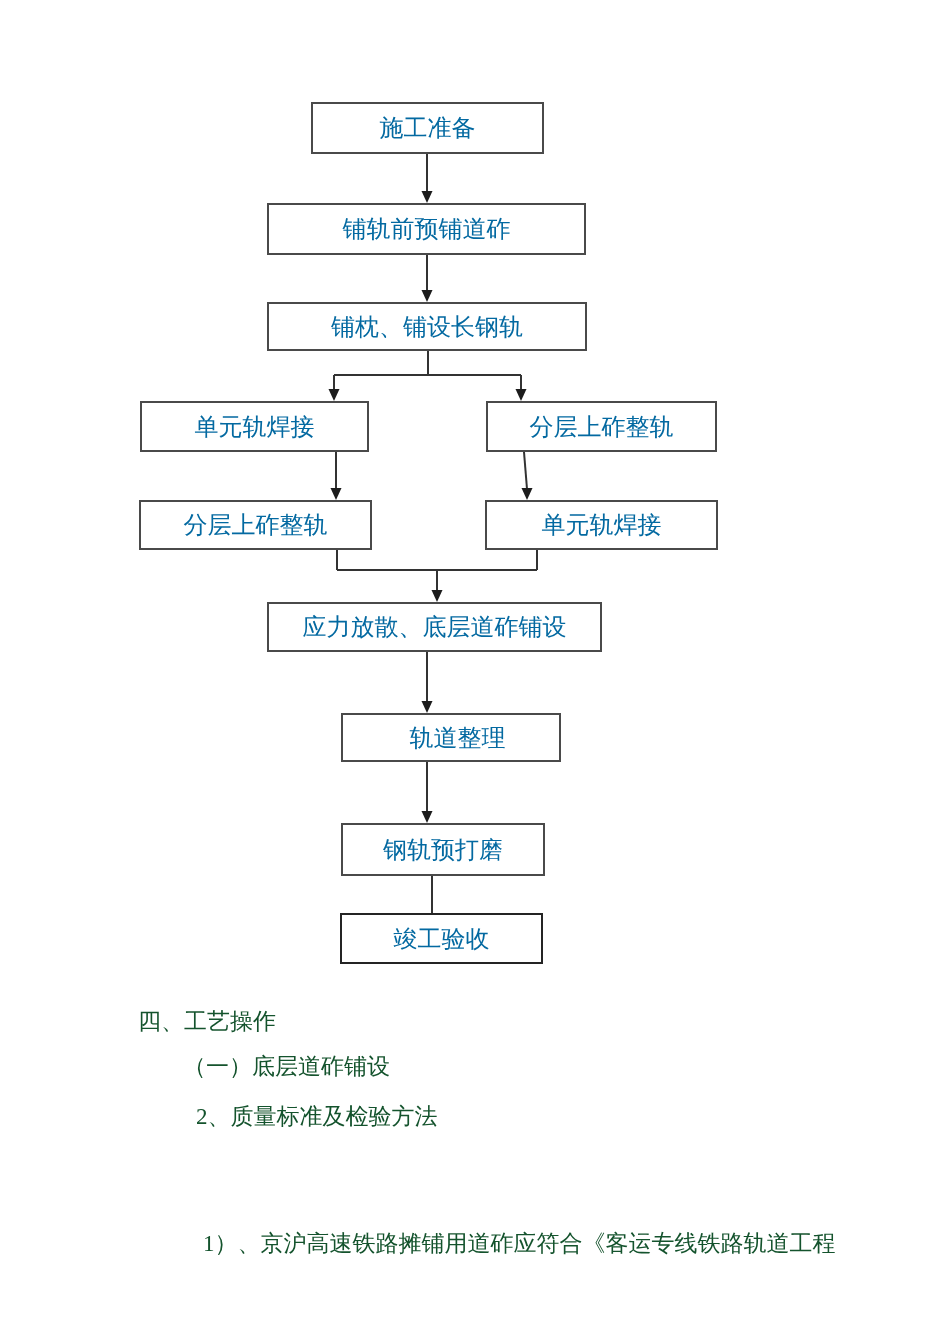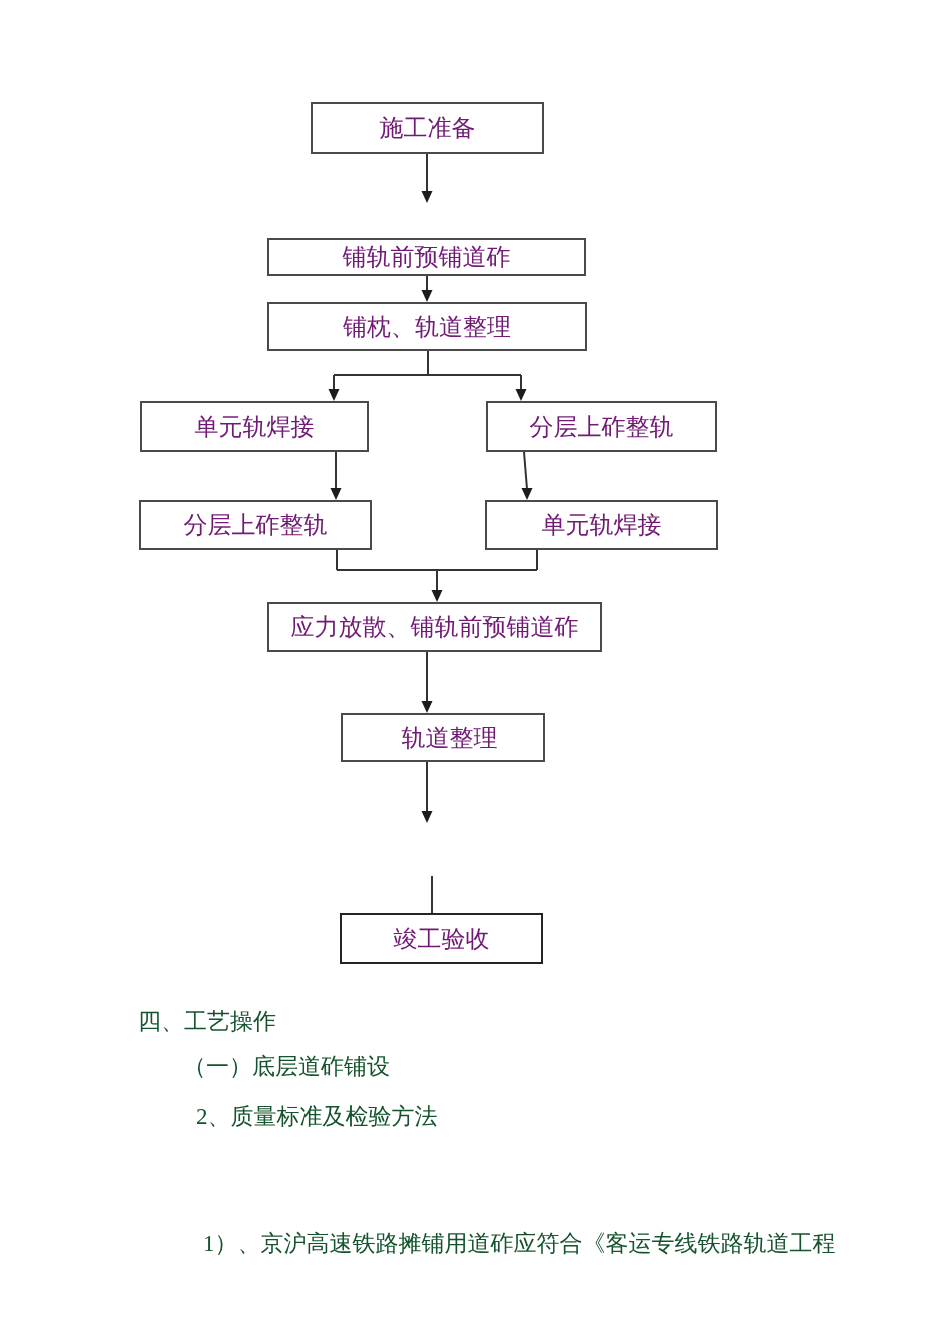--- a/index.html
+++ b/index.html
@@ -18,33 +18,33 @@
   }
   .node{
     position:absolute;
     box-sizing:border-box;
     border:2px solid #4a4a4a;
     background:#ffffff;
     display:flex;
     align-items:center;
     justify-content:center;
     font-size:24px;
-    color:#701a75;
+    color:#0369a1;
     white-space:nowrap;
   }
   
   #n-prep          {left:311px; top:102px; width:233px; height:52px;}
-  #n-preballast    {left:267px; top:203px; width:319px; height:38px;margin-top:35px;}
+  #n-preballast    {left:267px; top:203px; width:319px; height:52px;}
   #n-sleepers      {left:267px; top:302px; width:320px; height:49px;}
   #n-weld-l        {left:140px; top:401px; width:229px; height:51px;}
   #n-ballast-r     {left:486px; top:401px; width:231px; height:51px;}
   #n-ballast-l     {left:139px; top:500px; width:233px; height:50px;}
   #n-weld-r        {left:485px; top:500px; width:233px; height:50px;}
   #n-stress        {left:267px; top:602px; width:335px; height:50px;}
-  #n-arrange       {left:341px; top:713px; width:204px; height:49px;padding-left:13px;}
+  #n-arrange       {left:341px; top:713px; width:220px; height:49px;padding-left:13px;}
   #n-grind         {left:341px; top:823px; width:204px; height:53px;}
   #n-accept        {left:340px; top:913px; width:203px; height:51px; border-color:#242424;}
   .tline{
     position:absolute;
     font-size:23px;
     color:#14532d;
     white-space:nowrap;
   }
   #t-0{left:138px; top:1006px;}
   #t-1{left:183px; top:1051px;}
@@ -108,27 +108,28 @@
     </g>
 
     <g class="edge">
       <line x1="432" y1="876" x2="432" y2="926"></line>
       <polygon points="432,937 426.5,925 437.5,925"></polygon>
     </g>
   </svg>
 
   <div class="node" id="n-prep">施工准备</div>
   <div class="node" id="n-preballast">铺轨前预铺道砟</div>
-  <div class="node" id="n-sleepers">铺枕、轨道整理</div>
+  <div class="node" id="n-sleepers">铺枕、铺设长钢轨</div>
   <div class="node" id="n-weld-l">单元轨焊接</div>
   <div class="node" id="n-ballast-r">分层上砟整轨</div>
   <div class="node" id="n-ballast-l">分层上砟整轨</div>
   <div class="node" id="n-weld-r">单元轨焊接</div>
-  <div class="node" id="n-stress">应力放散、铺轨前预铺道砟</div>
+  <div class="node" id="n-stress">应力放散、底层道砟铺设</div>
   <div class="node" id="n-arrange">轨道整理</div>
+  <div class="node" id="n-grind">钢轨预打磨</div>
   <div class="node" id="n-accept">竣工验收</div>
 
   <div class="tline" id="t-0">四、工艺操作</div>
   <div class="tline" id="t-1">（一）底层道砟铺设</div>
   <div class="tline" id="t-2">2、质量标准及检验方法</div>
   <div class="tline" id="t-3">1）、京沪高速铁路摊铺用道砟应符合《客运专线铁路轨道工程</div>
 
 </div>
 
 </body></html>

